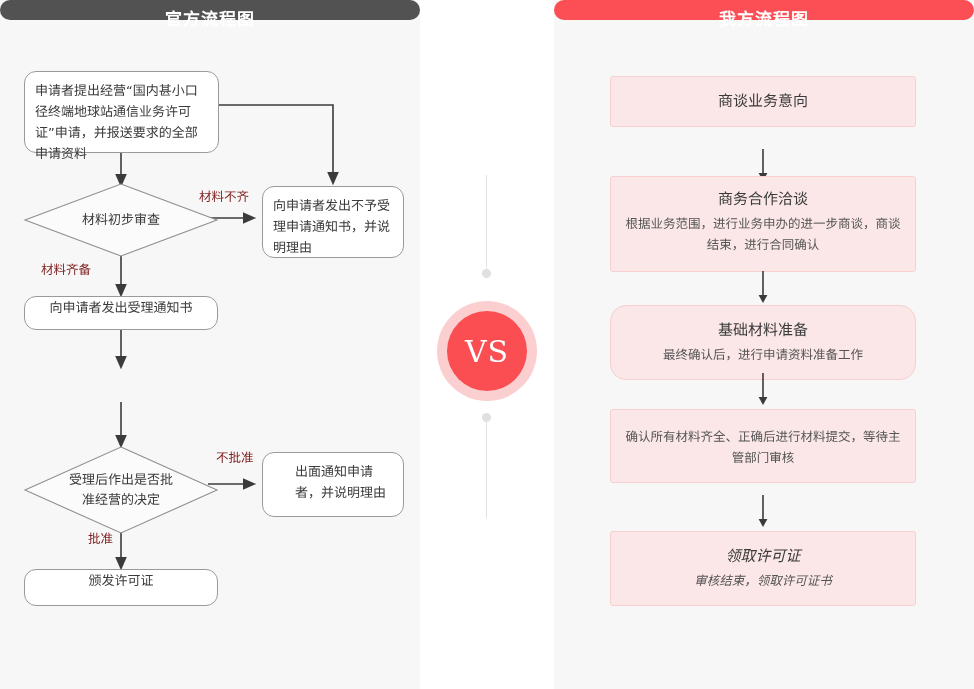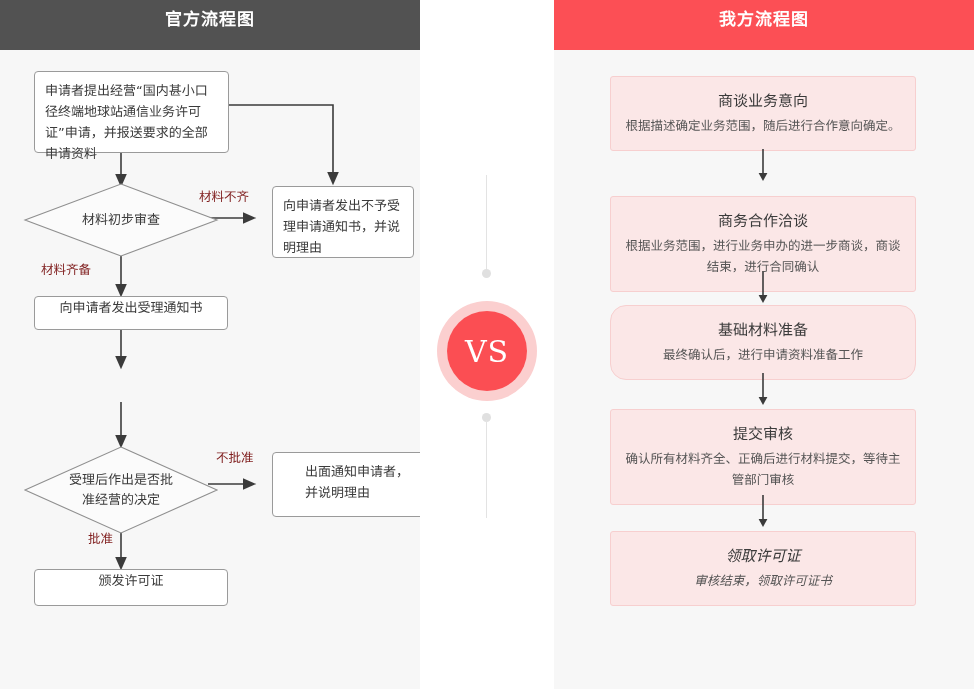--- a/index.html
+++ b/index.html
@@ -10,38 +10,37 @@
     font-family:"DejaVu Sans","Liberation Sans",sans-serif;
     overflow:hidden;
   }
   .board{position:relative;width:974px;height:689px;}
 
   
   .panel{position:absolute;top:0;height:689px;background:#f7f7f7;}
   .panel-left{left:0;width:420px;}
   .panel-right{left:554px;width:420px;}
   .panel-head{
-    position:absolute;left:0;top:0;width:100%;height:50px;
+    position:absolute;left:0;top:0;width:100%;height:20px;
     line-height:38px;text-align:center;
-    color:#ffffff;font-size:17px;font-weight:bold;letter-spacing:1px;
+    color:#ffffff;font-size:17px;font-weight:bold;letter-spacing:1px;border-radius:12px;
   }
   .head-official{background:#525252;}
   .head-ours{background:#fc4f55;}
 
   
   .node{
     position:absolute;
     box-sizing:border-box;
     background:#ffffff;
     border:1px solid #9a9a9a;
-    border-radius:4px;
+    border-radius:12px;
     color:#3b3b3b;
     font-size:13px;
     line-height:21px;
-    margin-left:10px;
   }
   .node.center-txt{display:flex;align-items:flex-start;justify-content:center;text-align:center;}
   .node.left-txt{padding:8px 10px;text-align:left;}
 
   .diamond{position:absolute;}
   .diamond svg{display:block;overflow:visible;}
   .diamond .dtext{
     position:absolute;left:0;top:0;width:100%;height:100%;
     display:flex;align-items:center;justify-content:center;
     text-align:center;font-size:13px;line-height:20px;color:#3b3b3b;
@@ -145,21 +144,21 @@
   </div>
 
 
   <div class="diamond" style="left:24px;top:446px;width:194px;height:88px;">
     <svg width="194" height="88" viewBox="0 0 194 88">
       <polygon points="97,1 193,44 97,87 1,44" fill="#fbfbfb" stroke="#8f8f8f" stroke-width="1.1"></polygon>
     </svg>
     <div class="dtext" style="padding:0 40px;box-sizing:border-box;">受理后作出是否批准经营的决定</div>
   </div>
 
-  <div class="node left-txt" style="left:262px;top:452px;width:154px;height:65px;padding-left:32px;">
+  <div class="node left-txt" style="left:262px;top:452px;width:142px;height:65px;padding-left:32px;">
     <span>出面通知申请者，并说明理由</span>
   </div>
 
   <div class="node center-txt" style="left:24px;top:569px;width:194px;height:37px;">
     <span>颁发许可证</span>
   </div>
 
   <div class="edge-label" style="left:199px;top:186px;">材料不齐</div>
   <div class="edge-label" style="left:41px;top:259px;">材料齐备</div>
   <div class="edge-label" style="left:216px;top:447px;">不批准</div>
@@ -175,31 +174,30 @@
     </div>
   </div>
 
   <div class="panel panel-right">
     <div class="panel-head head-ours">我方流程图</div>
   </div>
 
   <div class="card" style="top:76px;">
     <div class="card-inner">
       <div class="card-title">商谈业务意向</div>
-      <div class="card-desc">根据描述确定业务范围，随后进行合作意向确定。</div>
     </div>
   </div>
   <div class="arrow-down" style="top:148px;">
     <svg width="12" height="36" viewBox="0 0 12 36">
       <path d="M6,1 L6,26" stroke="#3b3b3b" stroke-width="1.6" fill="none"></path>
       <path d="M1.6,25 L6,33 L10.4,25 z" fill="#3b3b3b"></path>
     </svg>
   </div>
 
-  <div class="card" style="top:196px;">
+  <div class="card" style="top:176px;font-family:Liberation Mono, monospace;">
     <div class="card-inner">
       <div class="card-title">商务合作洽谈</div>
       <div class="card-desc">根据业务范围，进行业务申办的进一步商谈，商谈结束，进行合同确认</div>
     </div>
   </div>
   <div class="arrow-down" style="top:270px;">
     <svg width="12" height="36" viewBox="0 0 12 36">
       <path d="M6,1 L6,26" stroke="#3b3b3b" stroke-width="1.6" fill="none"></path>
       <path d="M1.6,25 L6,33 L10.4,25 z" fill="#3b3b3b"></path>
     </svg>
@@ -213,21 +211,20 @@
   </div>
   <div class="arrow-down" style="top:372px;">
     <svg width="12" height="36" viewBox="0 0 12 36">
       <path d="M6,1 L6,26" stroke="#3b3b3b" stroke-width="1.6" fill="none"></path>
       <path d="M1.6,25 L6,33 L10.4,25 z" fill="#3b3b3b"></path>
     </svg>
   </div>
 
   <div class="card" style="top:409px;">
     <div class="card-inner">
-      <div class="card-title">提交审核</div>
       <div class="card-desc">确认所有材料齐全、正确后进行材料提交，等待主管部门审核</div>
     </div>
   </div>
   <div class="arrow-down" style="top:494px;">
     <svg width="12" height="36" viewBox="0 0 12 36">
       <path d="M6,1 L6,26" stroke="#3b3b3b" stroke-width="1.6" fill="none"></path>
       <path d="M1.6,25 L6,33 L10.4,25 z" fill="#3b3b3b"></path>
     </svg>
   </div>
 

